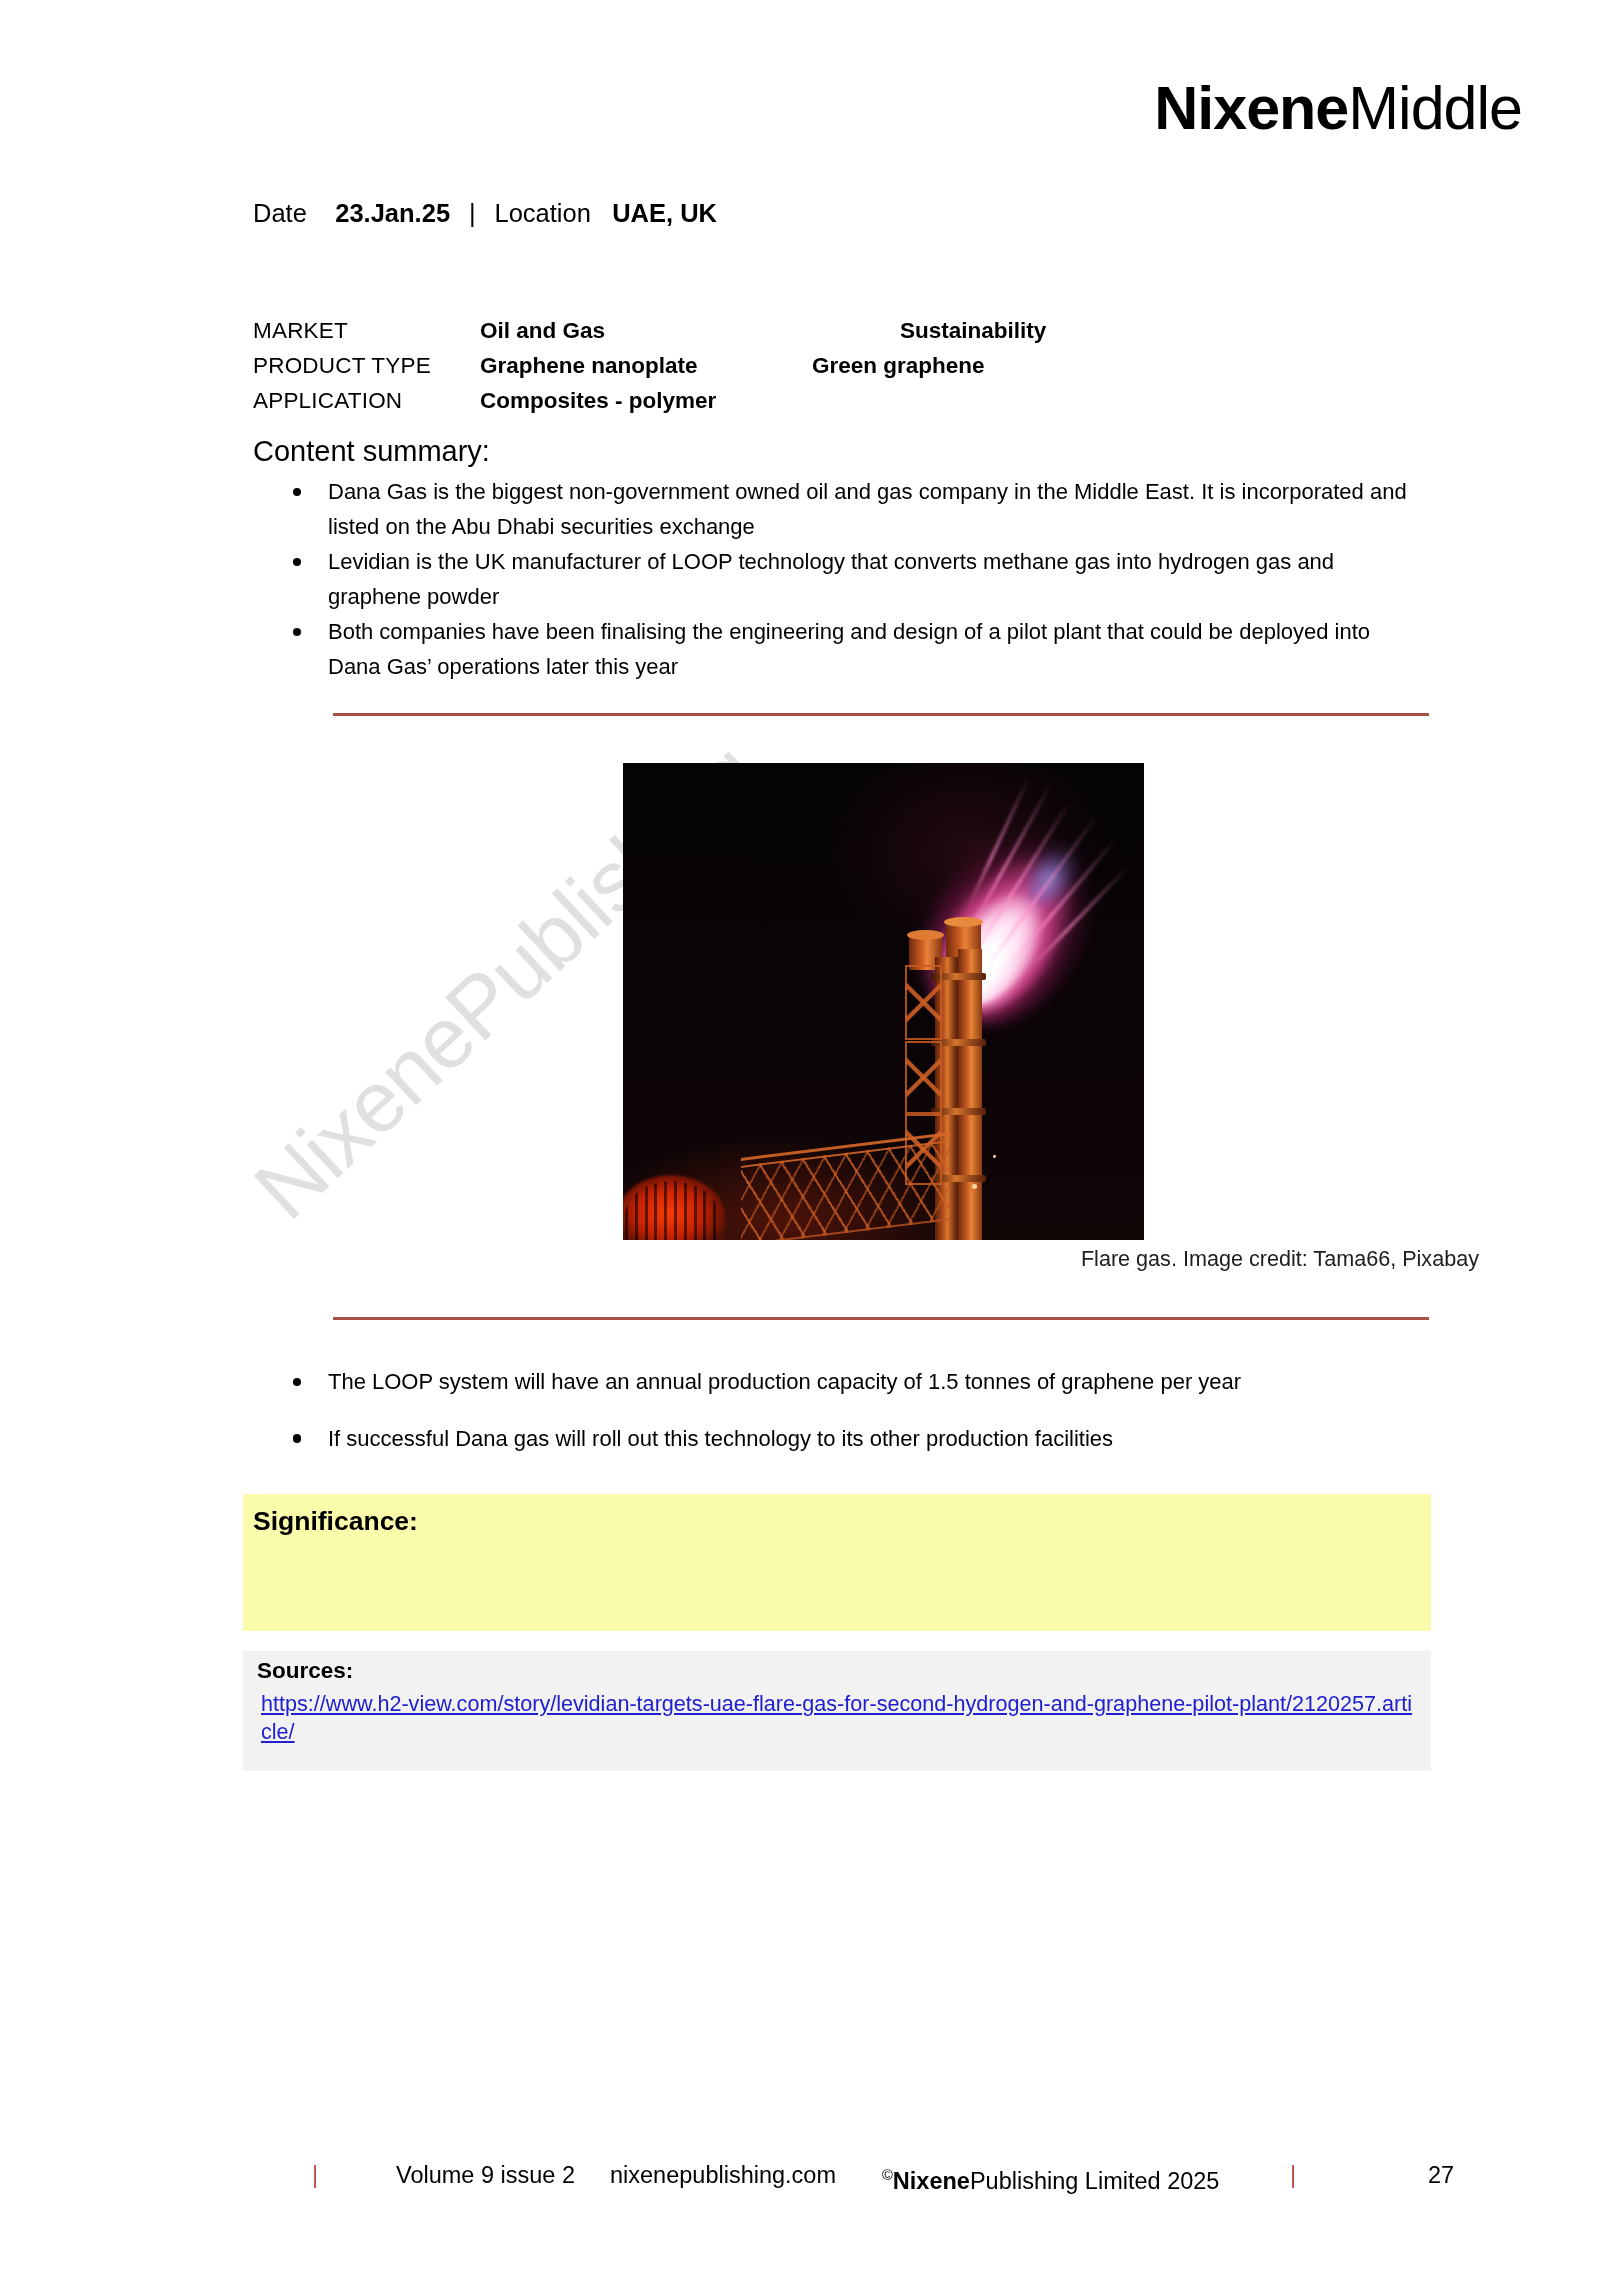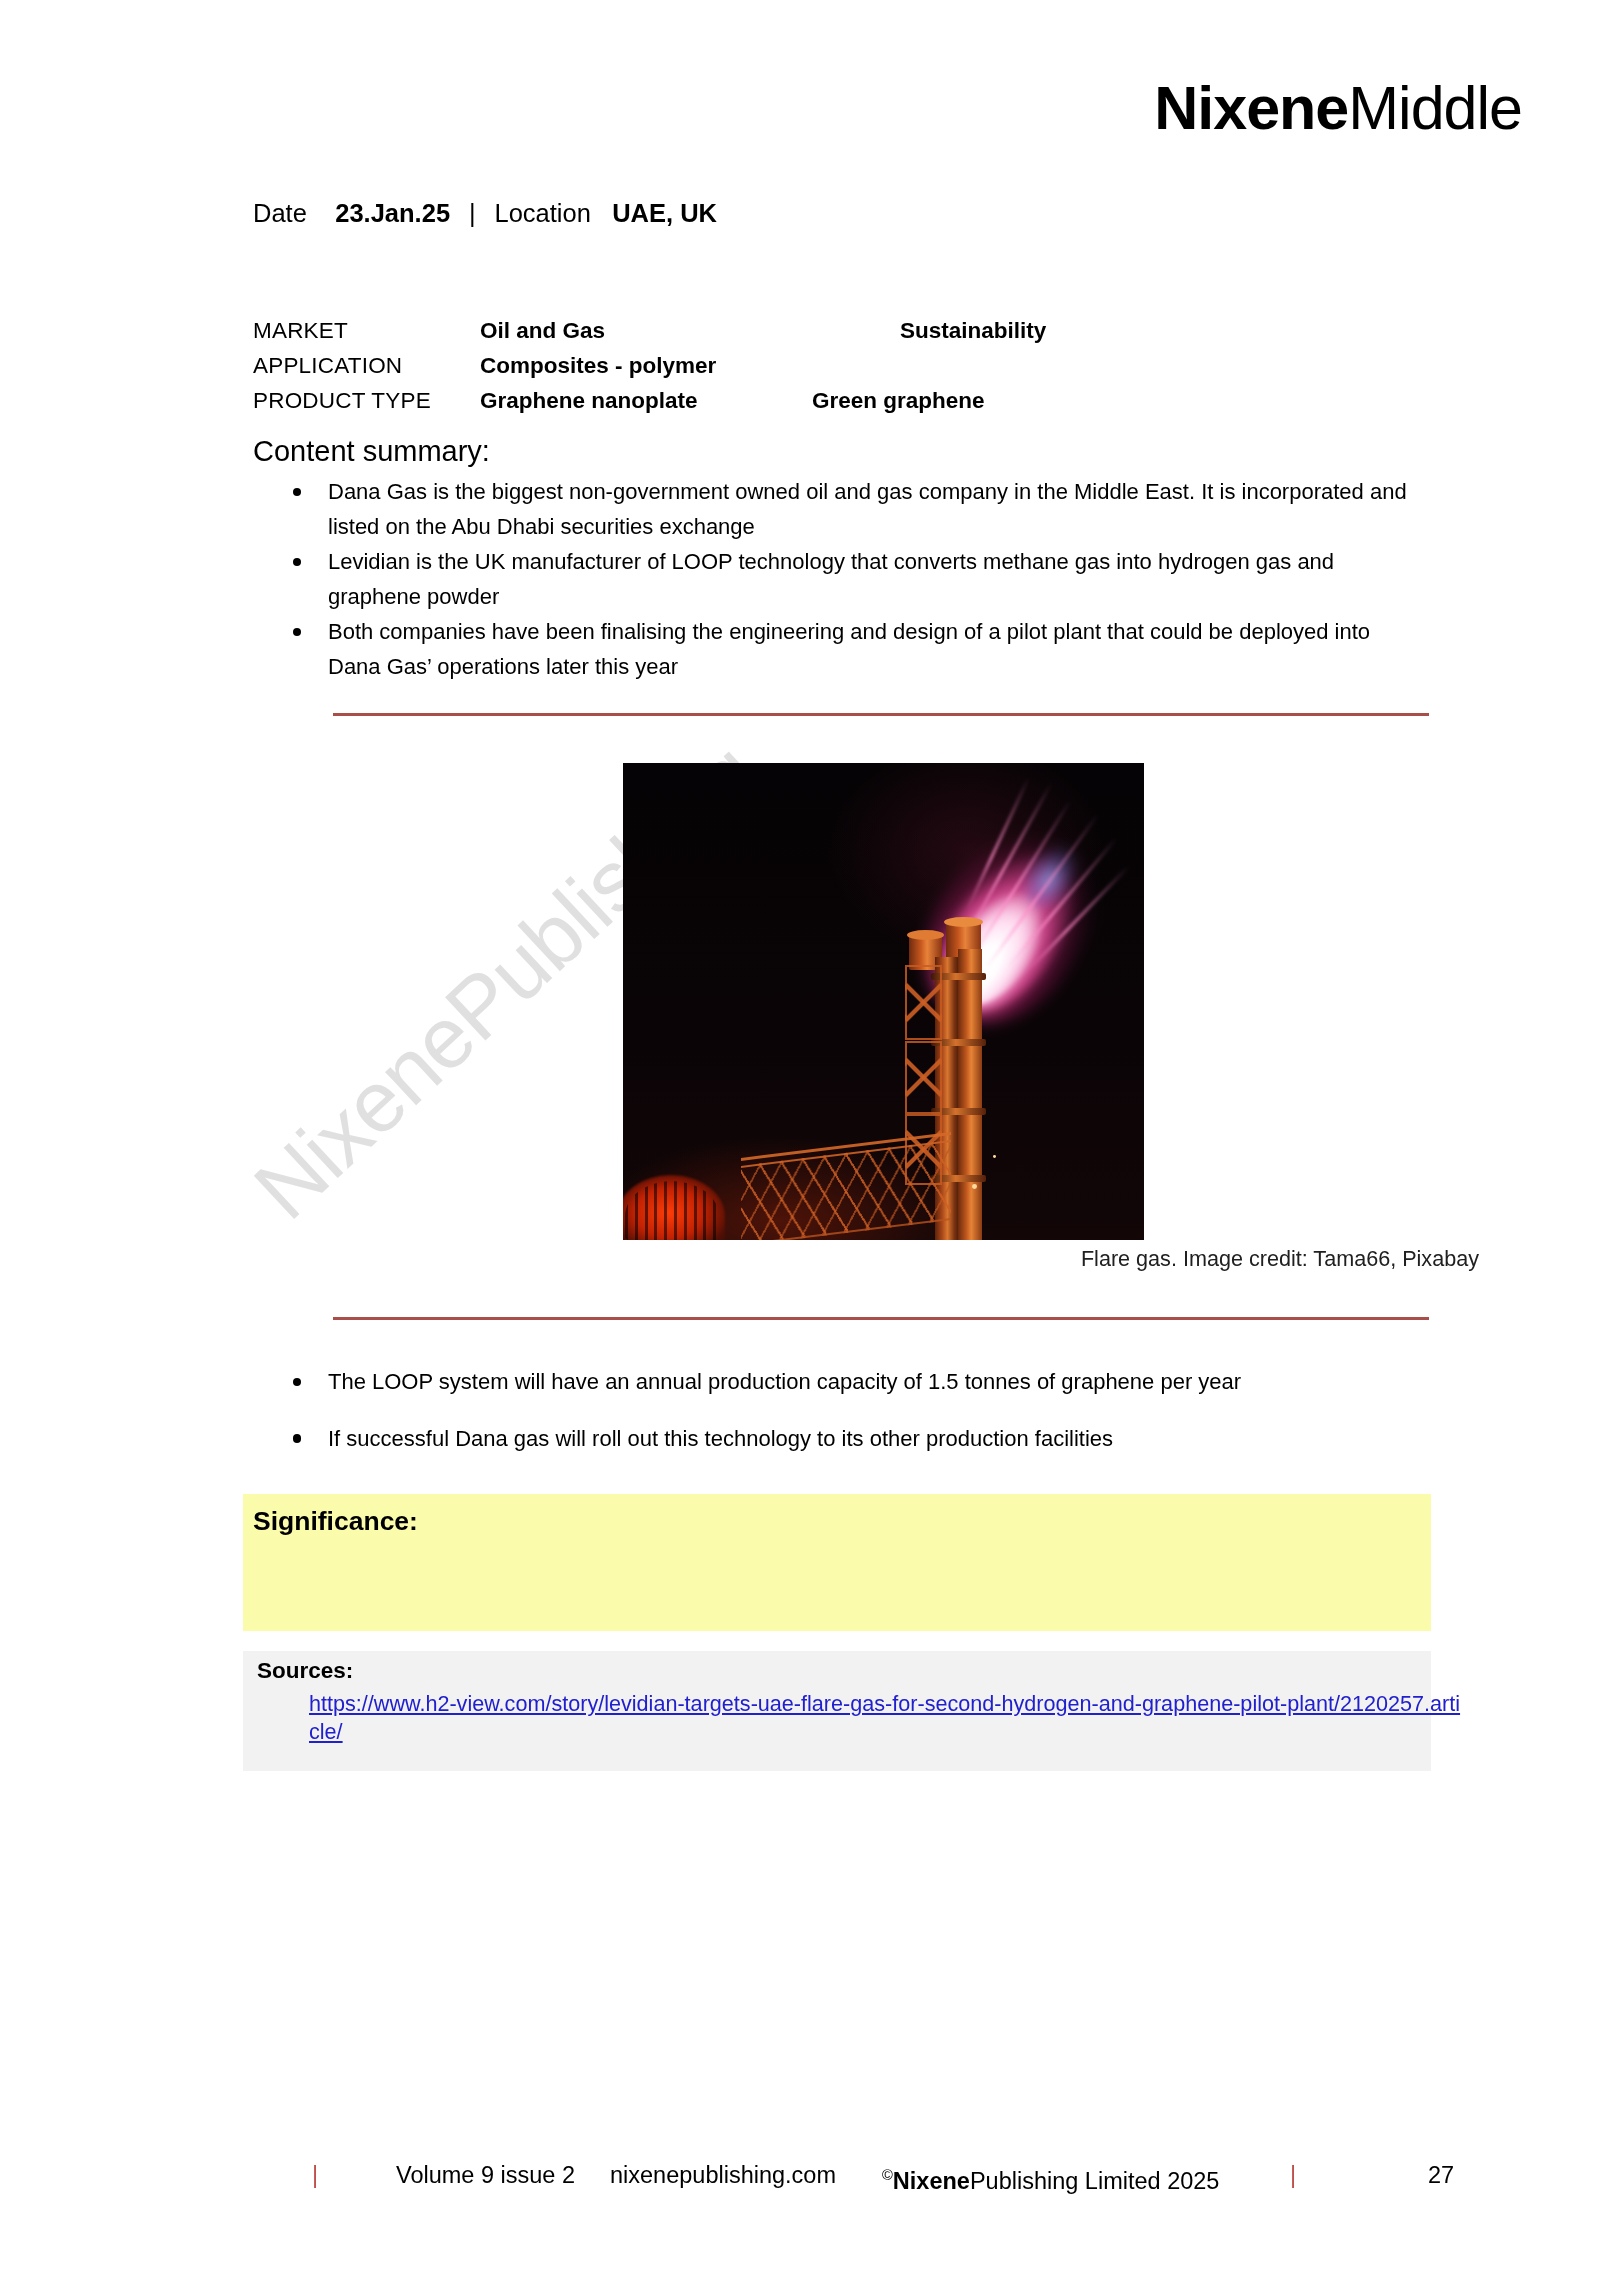--- a/index.html
+++ b/index.html
@@ -394,21 +394,20 @@
     position: absolute;
     left: 261px;
     top: 1690px;
     width: 1157px;
     font-size: 21.6px;
     line-height: 28px;
     color: #2020cf;
     text-decoration: underline;
     word-break: break-all;
     z-index: 6;
-    margin-left: 48px;
   }
 
   
   .footer {
     position: absolute;
     left: 0;
     top: 2154px;
     width: 1620px;
     height: 43px;
     font-size: 23.5px;
@@ -444,27 +443,27 @@
   </div>
 
 
   <div class="meta" id="meta-table">
       <div class="meta-row">
         <span class="meta-label">MARKET</span>
         <span class="meta-v1">Oil and Gas</span>
         <span class="meta-v2" style="left: 647px;">Sustainability</span>
       </div>
       <div class="meta-row">
-        <span class="meta-label">APPLICATION</span>
-        <span class="meta-v1">Composites - polymer</span>
-      </div>
-      <div class="meta-row">
         <span class="meta-label">PRODUCT TYPE</span>
         <span class="meta-v1">Graphene nanoplate</span>
         <span class="meta-v2" style="left: 559px;">Green graphene</span>
+      </div>
+      <div class="meta-row">
+        <span class="meta-label">APPLICATION</span>
+        <span class="meta-v1">Composites - polymer</span>
       </div>
     </div>
 
   <div class="section-heading">Content summary:</div>
 
   <div class="bullets" id="bullets-top">
       <div class="bullet-item">
         <span class="bullet-dot"></span>
         <span class="bullet-text">Dana Gas is the biggest non-government owned oil and gas company in the Middle East.  It is incorporated and listed on the Abu Dhabi securities exchange</span>
       </div>

